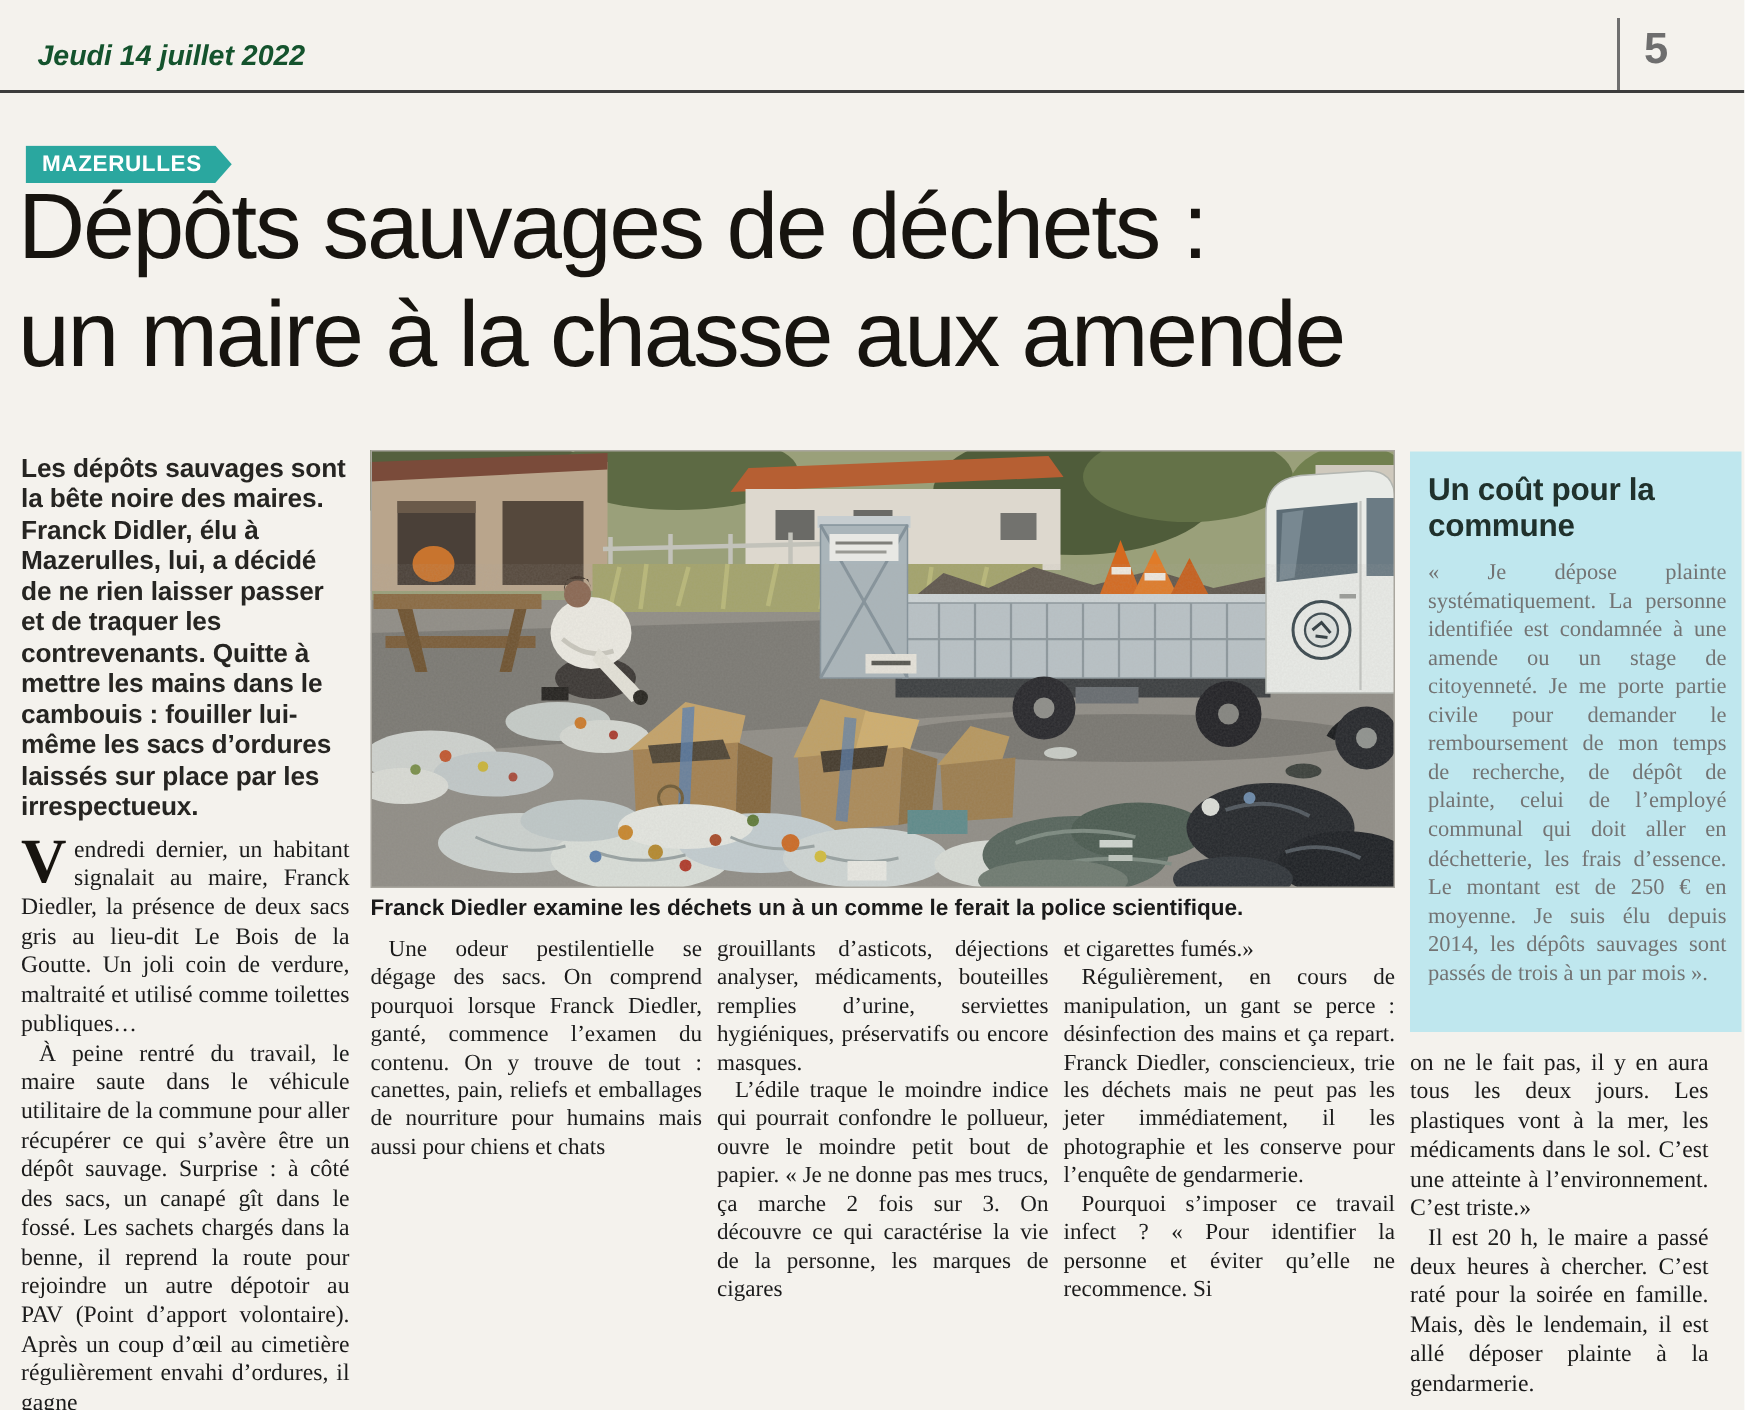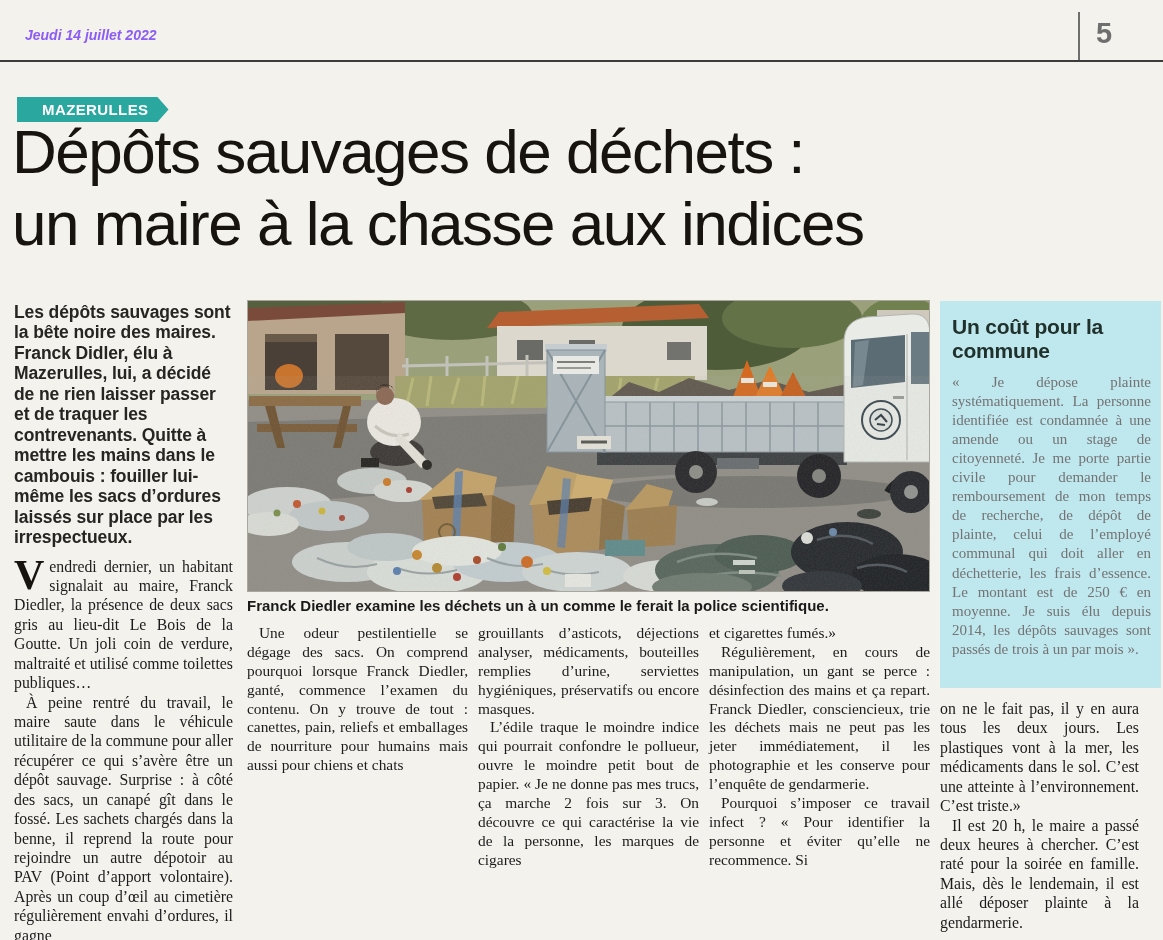--- a/index.html
+++ b/index.html
@@ -2,29 +2,29 @@
 <html><head>
 <meta charset="utf-8">
 <style>
   html,body{margin:0;padding:0;background:#ffffff;}
   .page{
     position:relative;width:1163px;height:940px;margin:0 auto;
     background:#f4f2ed;overflow:hidden;
     font-family:"Liberation Sans",sans-serif;color:#1c1c1c;
   }
   
-  .date{position:absolute;left:25px;top:27px;font-style:italic;font-weight:700;font-size:14px;color:#8b5cf6;}
+  .date{position:absolute;left:25px;top:27px;font-style:italic;font-weight:700;font-size:19px;color:#14532d;}
   .section{position:absolute;right:97px;top:16px;font-size:31px;font-weight:700;letter-spacing:.3px;color:#141414;}
   .vdiv{position:absolute;left:1078px;top:12px;width:2px;height:49px;background:#6f6f6f;}
   .pagenum{position:absolute;left:1096px;top:17px;font-size:29px;font-weight:700;color:#6e6e6e;}
   .rule{position:absolute;left:0;right:0;top:60px;height:2px;background:#3c3c3c;}
   
   .kicker{
     position:absolute;left:17px;top:97px;background:#2aa79f;color:#fff;
-    font-size:15px;font-weight:700;letter-spacing:.4px;padding:4px 20px 4px 25px;
+    font-size:15px;font-weight:700;letter-spacing:.4px;padding:4px 20px 4px 11px;
     clip-path:polygon(0 0,calc(100% - 11px) 0,100% 50%,calc(100% - 11px) 100%,0 100%);
   }
   
   .headline{position:absolute;left:12px;top:116px;margin:0;width:1150px;
     font-size:62px;line-height:1.16;font-weight:400;letter-spacing:-1.5px;color:#17140f;}
   .headline span{display:block;}
   
   .col-left{position:absolute;left:14px;top:302px;width:219px;}
   .col-mid{position:absolute;left:247px;top:300px;width:683px;}
   .col-right{position:absolute;left:940px;top:301px;width:199px;}
@@ -54,21 +54,21 @@
 <div class="page">
 
   <div class="date">Jeudi 14 juillet 2022</div>
   <div class="vdiv"></div>
   <div class="pagenum">5</div>
   <div class="rule"></div>
 
   <div class="kicker">MAZERULLES</div>
   <h1 class="headline">
     <span>Dépôts sauvages de déchets :</span>
-    <span>un maire à la chasse aux indices</span>
+    <span>un maire à la chasse aux amende</span>
   </h1>
 
   <div class="col-left">
     <p class="lead">Les dépôts sauvages sont la bête noire des maires. Franck Didler, élu à Mazerulles, lui, a décidé de ne rien laisser passer et de traquer les contrevenants. Quitte à mettre les mains dans le cambouis : fouiller lui-même les sacs d’ordures laissés sur place par les irrespectueux.</p>
     <div class="serif">
       <p><span class="dropcap">V</span><span>endredi dernier, un habitant signalait au maire, Franck Diedler, la présence de deux sacs gris au lieu-dit Le Bois de la Goutte. Un joli coin de verdure, maltraité et utilisé comme toilettes publiques…</span></p>
       <p class="ind">À peine rentré du travail, le maire saute dans le véhicule utilitaire de la commune pour aller récupérer ce qui s’avère être un dépôt sauvage. Surprise : à côté des sacs, un canapé gît dans le fossé. Les sachets chargés dans la benne, il reprend la route pour rejoindre un autre dépotoir au PAV (Point d’apport volontaire). Après un coup d’œil au cimetière régulièrement envahi d’ordures, il gagne</p>
     </div>
   </div>
 

